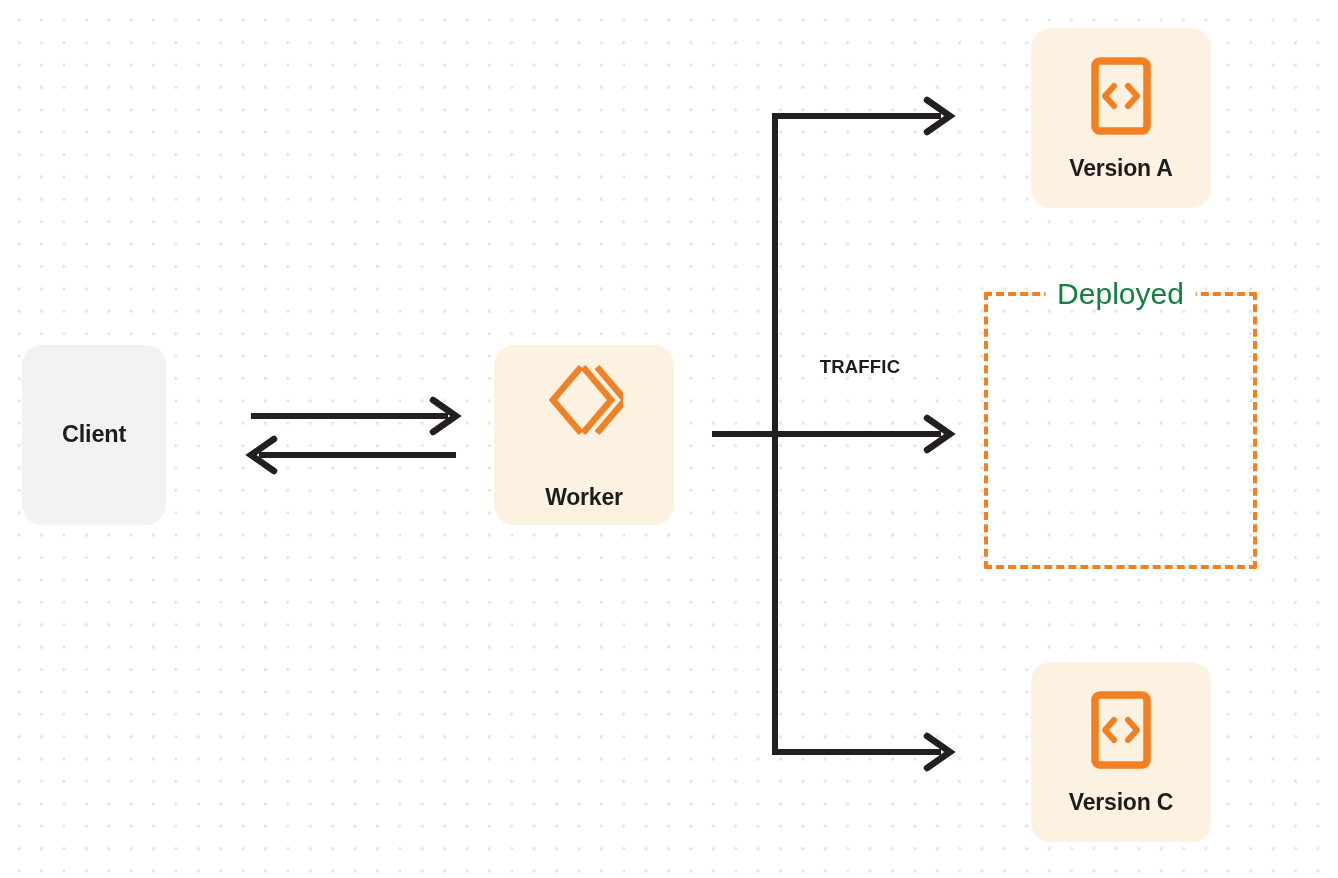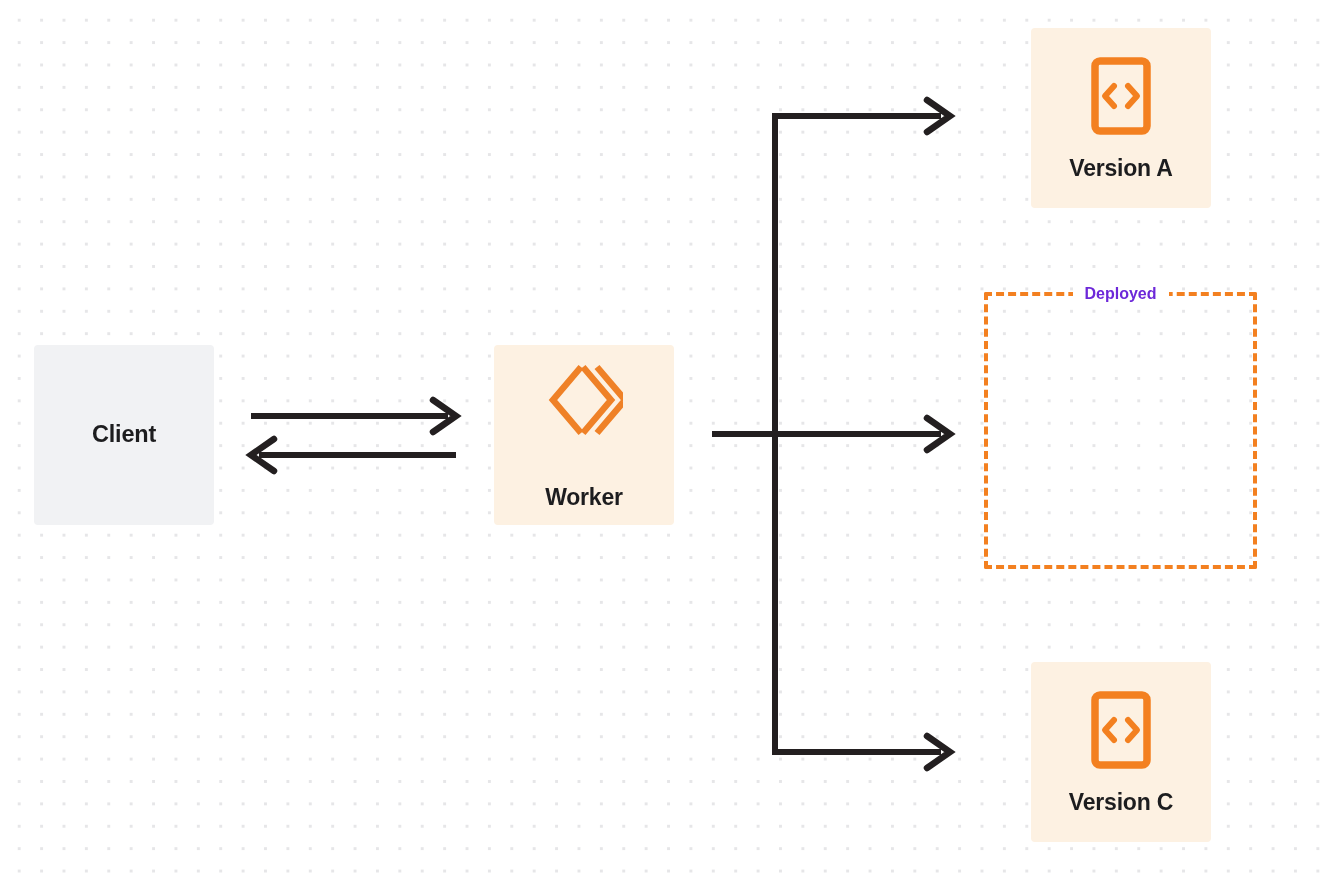--- a/index.html
+++ b/index.html
@@ -24,28 +24,28 @@
     background-position: 8px 9px;
   }
 
   
   .node {
     position: absolute;
     display: flex;
     flex-direction: column;
     align-items: center;
     justify-content: center;
-    border-radius: 4px;
+    border-radius: 20px;
     box-sizing: border-box;
   }
 
   .node-client {
-    left: 34px;
+    left: 22px;
     top: 345px;
-    width: 180px;
+    width: 144px;
     height: 180px;
     background: #f1f2f4;
   }
 
   .node-worker {
     left: 494px;
     top: 345px;
     width: 180px;
     height: 180px;
     background: #fdf1e2;
@@ -98,23 +98,23 @@
     box-sizing: border-box;
   }
 
   .deployed-label {
     position: absolute;
     left: 50%;
     top: -2px;
     transform: translate(-50%, -50%);
     background: #ffffff;
     padding: 0 12px;
-    font-size: 16px;
-    font-weight: bold;
-    color: #6d28d9;
+    font-size: 30px;
+    font-weight: normal;
+    color: #15803d;
     line-height: 1;
     white-space: nowrap;
   }
 
   
   #arrows {
     position: absolute;
     left: 0;
     top: 0;
     width: 1338px;
@@ -169,20 +169,21 @@
       <path d="M 927 418 L 950 434 L 927 450" stroke="#231f20" stroke-width="6.5" fill="none" stroke-linecap="round" stroke-linejoin="miter"></path>
     </g>
 
     <g>
       <path d="M 772 752 L 941 752" stroke="#231f20" stroke-width="6" fill="none" stroke-linecap="butt"></path>
       <path d="M 927 736 L 950 752 L 927 768" stroke="#231f20" stroke-width="6.5" fill="none" stroke-linecap="round" stroke-linejoin="miter"></path>
     </g>
   </svg>
 
   <div class="traffic-label">
+    <span class="word">TRAFFIC</span>
   </div>
 
   <div class="node node-client">
     <span class="node-label">Client</span>
   </div>
 
   <div class="node node-worker">
     <span class="icon-wrap">
       <svg width="78" height="76" viewBox="0 0 78 76" xmlns="http://www.w3.org/2000/svg">
 

